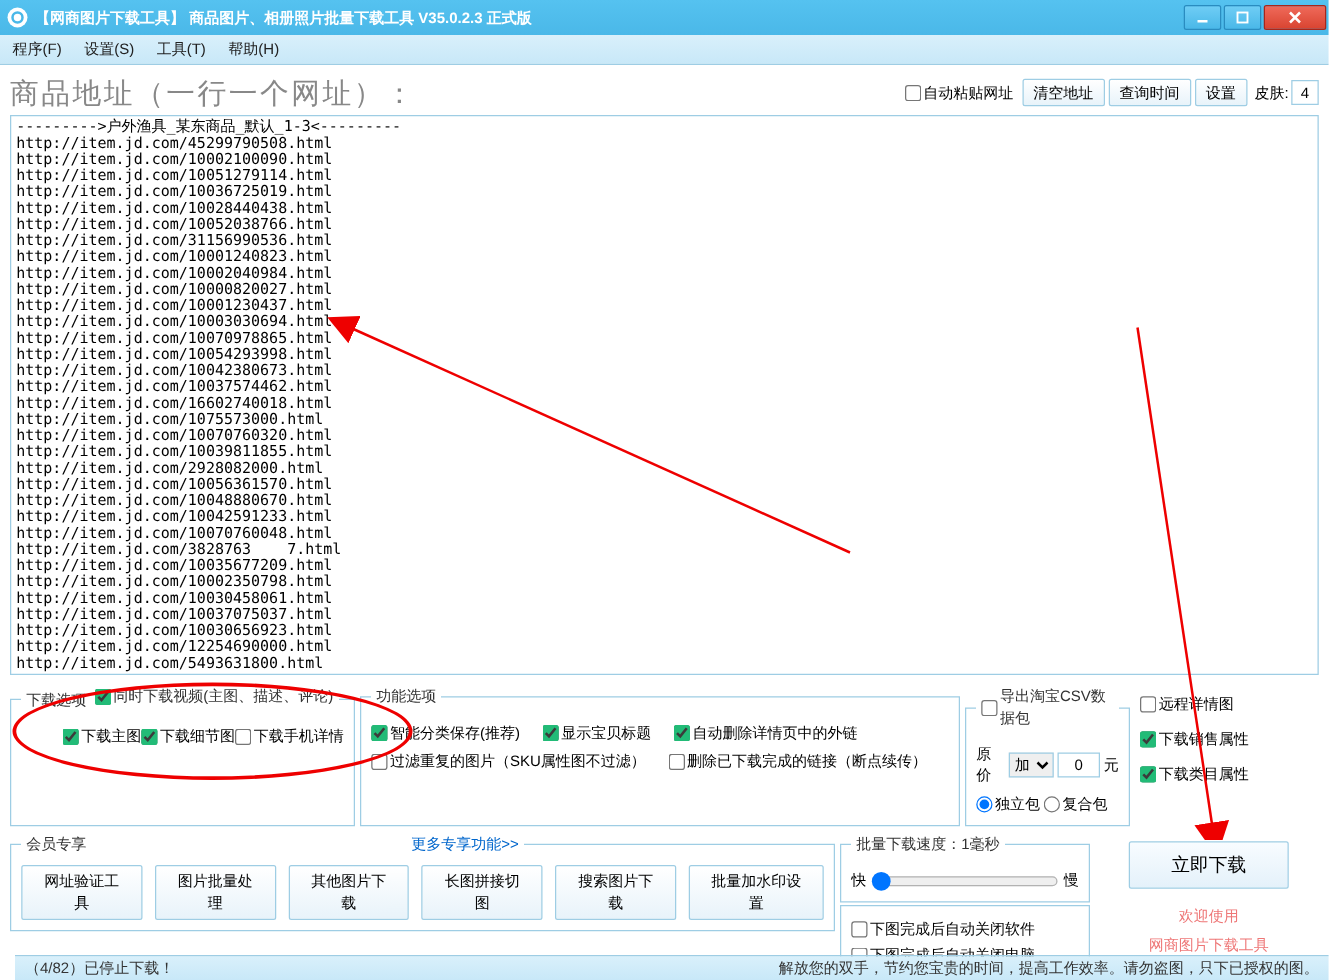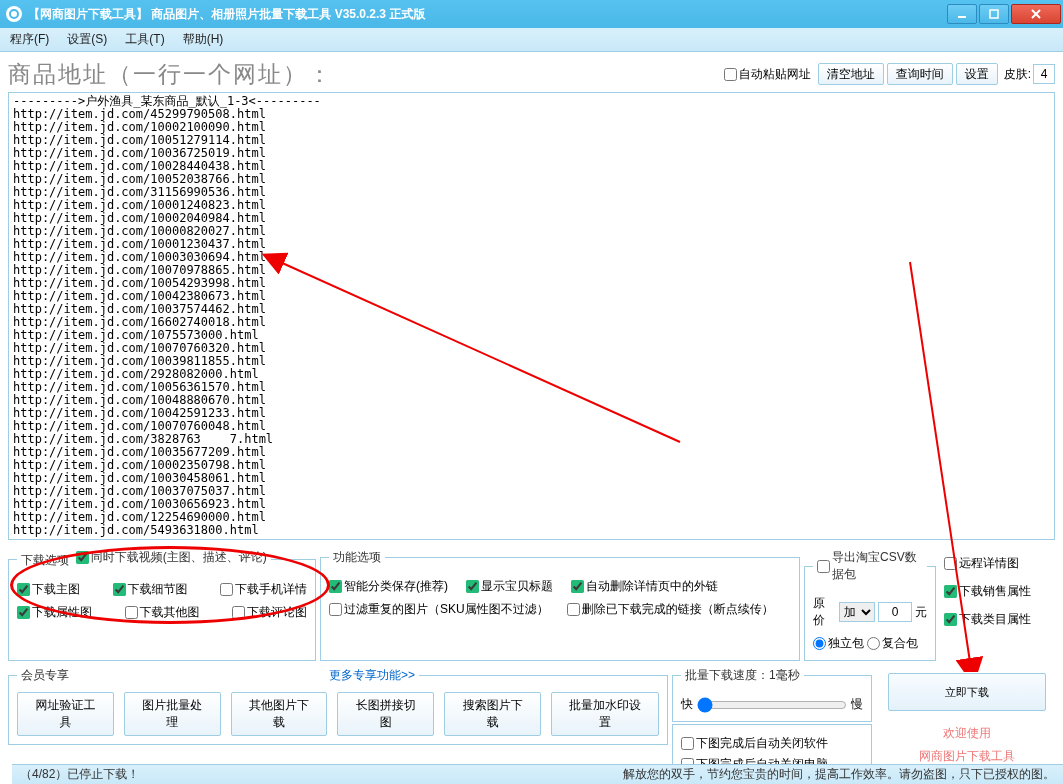--- a/index.html
+++ b/index.html
@@ -36,22 +36,22 @@
 .url-box::-webkit-scrollbar-thumb { background: #c8c8c8; border: 1px solid #a0a0a0; }
 
 
 .panels { display: flex; gap: 4px; margin-top: 6px; }
 fieldset { border: 1px solid #9ecde4; padding: 6px 8px 8px 8px; position: relative; }
 fieldset > legend { padding: 0 4px; color: #333; }
 .chk { display: inline-flex; align-items: center; gap: 2px; }
 .chk input[type=checkbox] { accent-color: #2b7; width:13px; height:13px; }
 .chk input[type=radio] { width:13px; height:13px; }
 
-.fs-dl { width: 308px; }
-.fs-dl .row { display:flex; margin-top:6px; justify-content: space-between; }
+.fs-dl { width: 276px; }
+.fs-dl .row { display:flex; margin-top:6px; justify-content: flex-end; }
 .fs-func { width: 480px; }
 .fs-func .row { display:flex; gap:18px; margin-top:6px; }
 .fs-csv { width: 132px; }
 .fs-csv .row { display:flex; align-items:center; gap:3px; margin-top:6px; }
 .fs-csv select { width:38px; height:20px; border:1px solid #9ecde4; }
 .fs-csv input[type=text] { width:34px; height:20px; border:1px solid #9ecde4; text-align:center; }
 .fs-remote { width: 108px; border: none; padding:6px 0 8px 4px;}
 .fs-remote .row { margin-top:10px; }
 
 
@@ -65,21 +65,21 @@
 .fs-member { width:660px; }
 .fs-member .btns { display:flex; gap:10px; margin-top:2px;}
 .fs-member button, .fs-autoclose button, .big-btn { height:44px; padding:0 14px; background:linear-gradient(#fff,#e8f3fa); border:1px solid #9ecde4; border-radius:2px; }
 .fs-member legend .more { color:#06c; margin-left:260px; }
 .fs-speed { width:200px; }
 .fs-speed .slider-row { display:flex; align-items:center; gap:4px; margin-top:6px;}
 .fs-speed input[type=range]{ flex:1; }
 .fs-autoclose { width:200px; margin-top:-2px;}
 .fs-autoclose .row { display:flex; margin-top:4px;align-items:center;}
 .right-col { width:162px; text-align:center; padding-top:6px;}
-.big-btn { width:158px; height:38px; background:linear-gradient(#f8fcff,#e4f1fa); font-size:11px; }
+.big-btn { width:128px; height:38px; background:linear-gradient(#f8fcff,#e4f1fa); font-size:15px; }
 .pink { color:#e77; margin-top:14px; display:block;}
 
 
 .statusbar { position:absolute; left:12px; right:0; bottom:0; height:20px; background:linear-gradient(#d9f0fb,#c8e8f8); border-top:1px solid #9ecde4; display:flex; align-items:center; padding:0 8px; color:#333;}
 .statusbar .spacer { flex:1; }
 
 .mid-col { display:flex; flex-direction:column; gap:4px; width:210px;}
 </style>
 </head>
 <body>
@@ -180,34 +180,20 @@
           </label>
         <label class="chk">
             <input type="checkbox" checked="" style="">
             <span>下载细节图</span>
           </label>
         <label class="chk">
             <input type="checkbox" style="">
             <span>下载手机详情</span>
           </label>
       </div>
-      <div class="row">
-        <label class="chk">
-            <input type="checkbox" checked="" style="">
-            <span>下载属性图</span>
-          </label>
-        <label class="chk">
-            <input type="checkbox" style="">
-            <span>下载其他图</span>
-          </label>
-        <label class="chk">
-            <input type="checkbox" style="">
-            <span>下载评论图</span>
-          </label>
-      </div>
     </fieldset>
 
     <fieldset class="fs-func">
       <legend>功能选项</legend>
       <div class="row">
         <label class="chk">
             <input type="checkbox" checked="" style="">
             <span>智能分类保存(推荐)</span>
           </label>
         <label class="chk">

